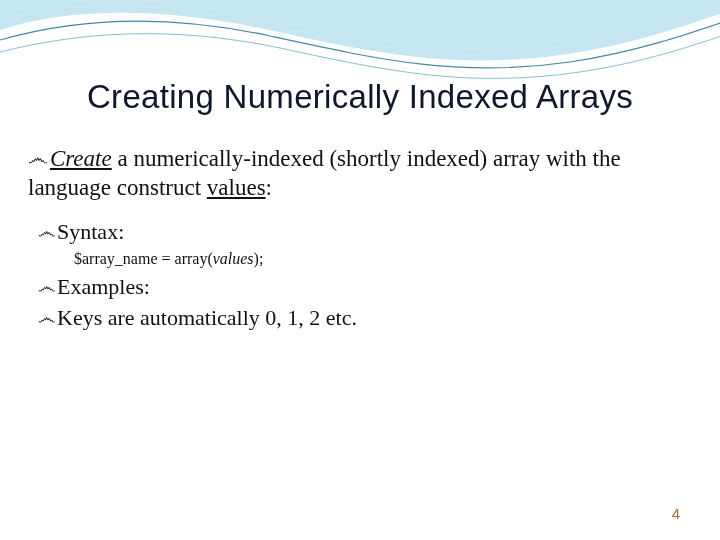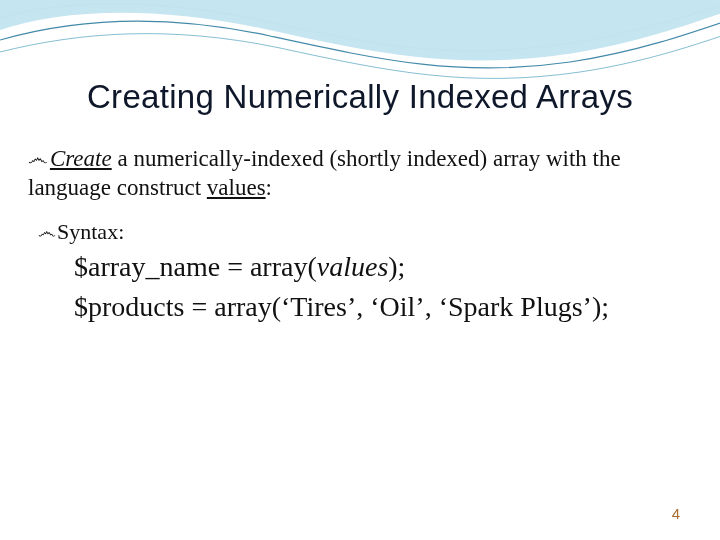--- a/index.html
+++ b/index.html
@@ -50,21 +50,21 @@
     line-height: 1.35;
     margin-top: 2px;
   }
   .lvl2 .swash {
     font-family: "Lucida Handwriting","Segoe Script","Brush Script MT",cursive;
     font-size: 19px;
     vertical-align: 1px;
     margin-right: 1px;
   }
   .lvl3 {
-    font-size: 28px;
+    font-size: 16px;
     line-height: 1.35;
     margin-left: 36px;
     margin-top: 2px;
   }
   .italic { font-style: italic; font-family: Liberation Serif, serif; }
   .underline { text-decoration: underline; }
   .pagenum {
     position: absolute;
     bottom: 18px;
     right: 40px;
@@ -95,20 +95,25 @@
 
   <div class="lvl2-group">
 
     <div class="lvl2">
       <span class="swash">෴</span><span>Syntax:</span>
     </div>
     <div class="lvl3">
       <span>$array_name = array(</span><span class="italic">values</span><span>);</span>
     </div>
 
-    <div class="lvl3">$products = array(‘Tires’, ‘Oil’, ‘Spark Plugs’);</div>
+    <div class="lvl2">
+      <span class="swash">෴</span><span>Examples:</span>
+    </div>
 
+    <div class="lvl2">
+      <span class="swash">෴</span><span>Keys are automatically 0, 1, 2 etc.</span>
+    </div>
 
 
   </div>
 </div>
 
 <div class="pagenum">4</div>
 
 </body></html>

